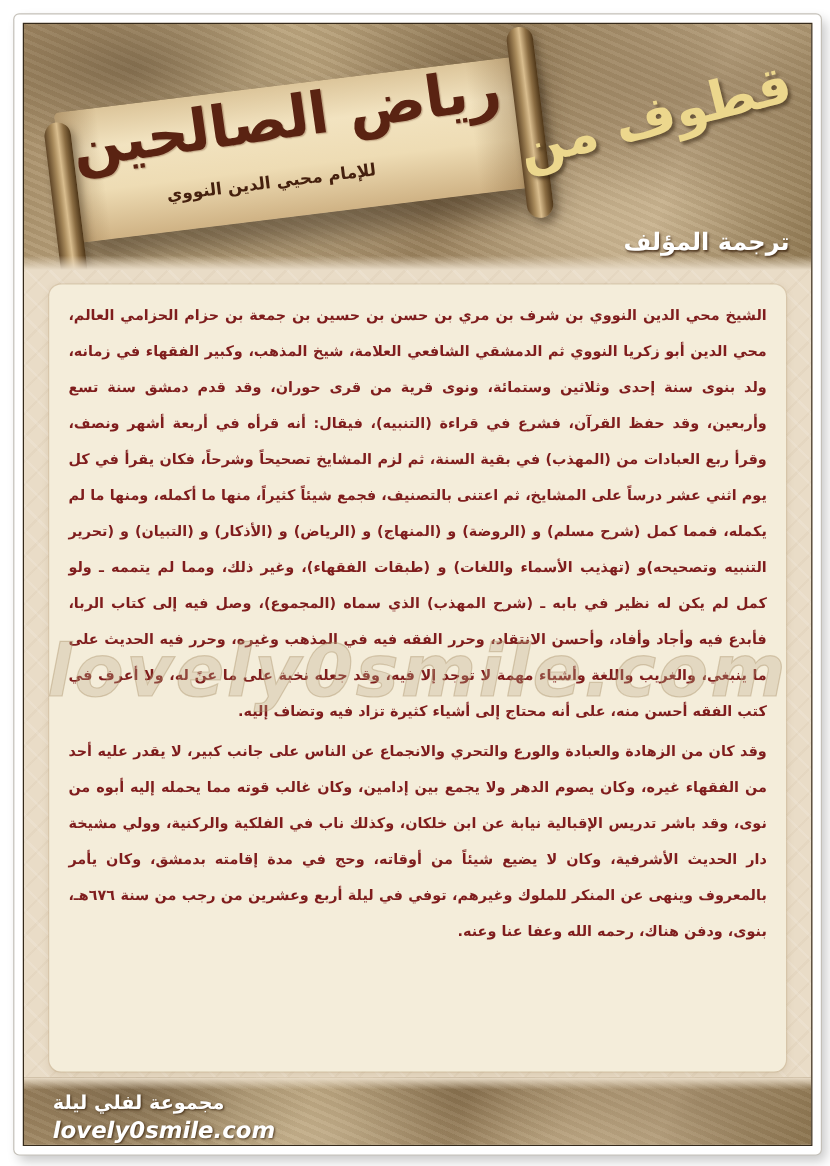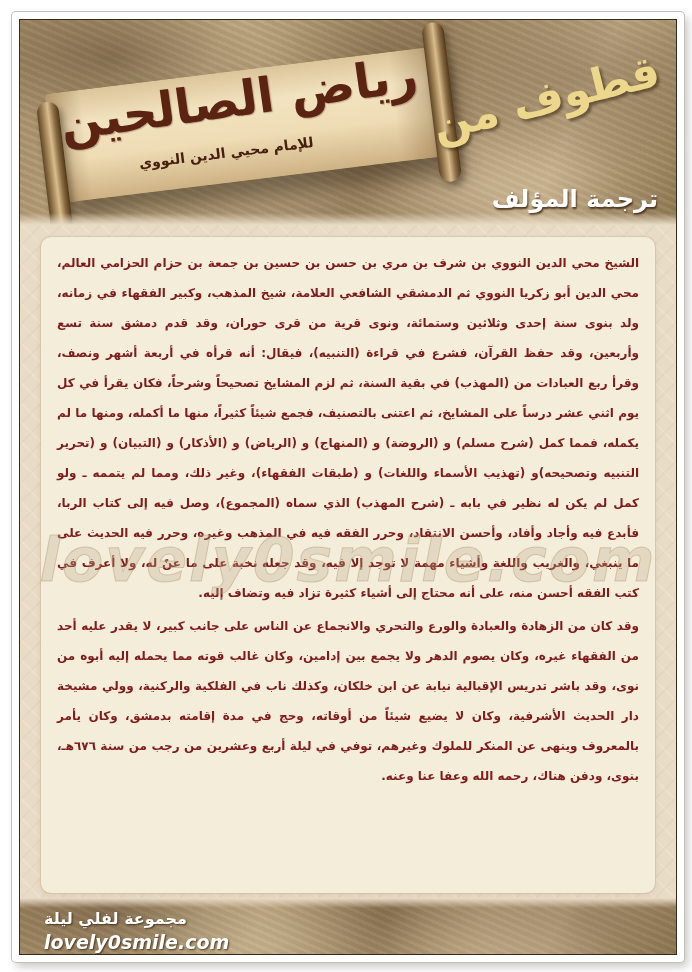--- a/index.html
+++ b/index.html
@@ -65,21 +65,21 @@
     font-size:14px;font-weight:bold;color:#45200e;direction:rtl;white-space:nowrap;
   }
   .series-title{
     position:absolute;right:14px;top:52px;width:232px;text-align:center;
     transform:rotate(-14deg);direction:rtl;white-space:nowrap;
     font-size:44px;font-weight:bold;color:#ecd78d;
     text-shadow:2px 3px 3px rgba(50,32,12,.55);
   }
   .page-title{
     position:absolute;right:18px;bottom:12px;direction:rtl;
-    font-size:24px;font-weight:bold;color:#ffffff;
+    font-size:20px;font-weight:bold;color:#ffffff;
     text-shadow:1px 2px 2px rgba(60,35,15,.85);
   }
   
   .middle{
     flex:1 1 auto;position:relative;box-sizing:border-box;
     padding:12px 21px 5px;
     background:
       repeating-linear-gradient(45deg, rgba(255,255,255,.12) 0 2px, transparent 2px 14px),
       repeating-linear-gradient(-45deg, rgba(160,130,95,.06) 0 2px, transparent 2px 14px),
       #e9dcc7;

